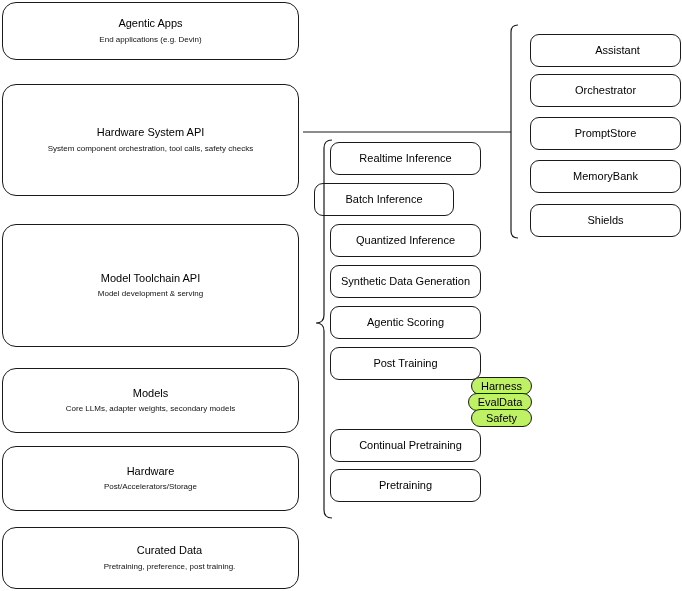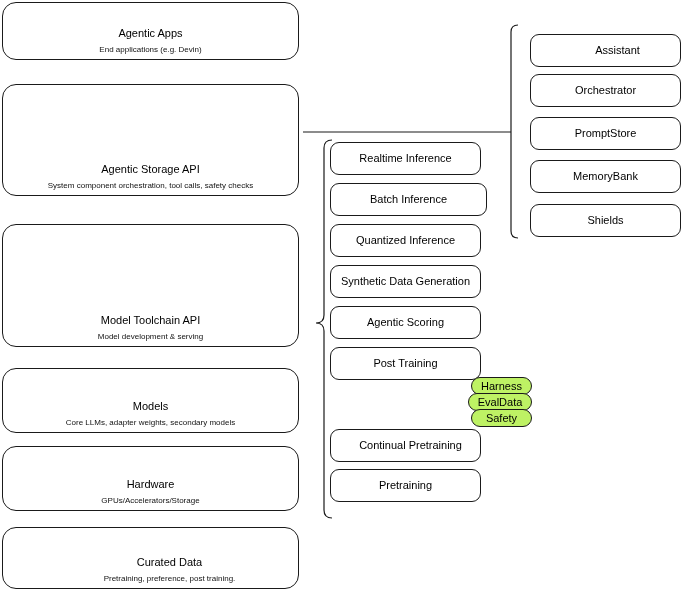--- a/index.html
+++ b/index.html
@@ -27,21 +27,20 @@
     flex-direction: column;
     align-items: center;
     justify-content: center;
     text-align: center;
     line-height: 1.25;
   }
   
   .layer {
     border-radius: 14px;
     padding: 4px 10px;
-    justify-content: flex-end;
   }
   .layer .title {
     font-size: 11px;
     color: #000;
     white-space: nowrap;
   }
   .layer .subtitle {
     font-size: 8px;
     color: #111;
     margin-top: 4px;
@@ -82,37 +81,37 @@
 <body>
 
 <div id="canvas">
 
   <div class="node layer" style="left:2px; top:2px; width:297px; height:58px;">
     <div class="title">Agentic Apps</div>
     <div class="subtitle">End applications (e.g. Devin)</div>
   </div>
 
   <div class="node layer" style="left:2px; top:84px; width:297px; height:112px;">
-    <div class="title">Agentic Storage API</div>
+    <div class="title">Hardware System API</div>
     <div class="subtitle">System component orchestration, tool calls, safety checks</div>
   </div>
 
   <div class="node layer" style="left:2px; top:224px; width:297px; height:123px;">
     <div class="title">Model Toolchain API</div>
     <div class="subtitle">Model development &amp; serving</div>
   </div>
 
   <div class="node layer" style="left:2px; top:368px; width:297px; height:65px;">
     <div class="title">Models</div>
     <div class="subtitle">Core LLMs, adapter weights, secondary models</div>
   </div>
 
   <div class="node layer" style="left:2px; top:446px; width:297px; height:65px;">
     <div class="title">Hardware</div>
-    <div class="subtitle">GPUs/Accelerators/Storage</div>
+    <div class="subtitle">Post/Accelerators/Storage</div>
   </div>
 
   <div class="node layer" style="left:2px; top:527px; width:297px; height:62px;padding-left:48px;">
     <div class="title">Curated Data</div>
     <div class="subtitle">Pretraining, preference, post training.</div>
   </div>
 
   <div class="connector" style="left:299px; top:20px; width:225px; height:222px;">
     <svg width="225" height="222" viewBox="0 0 225 222">
       <path d="M4 112 L212 112" fill="none" stroke="#1a1a1a" stroke-width="1.2"></path>
@@ -122,21 +121,21 @@
 
   <div class="connector" style="left:312px; top:136px; width:24px; height:386px;">
     <svg width="24" height="386" viewBox="0 0 24 386">
       <path d="M20 4 Q12 4 12 12 L12 179 Q12 187 4 187 Q12 187 12 195 L12 374 Q12 382 20 382" fill="none" stroke="#1a1a1a" stroke-width="1.2"></path>
     </svg>
   </div>
 
   <div class="node chip" style="left:330px; top:142px; width:151px;">
     <span>Realtime Inference</span>
   </div>
-  <div class="node chip" style="left:330px; top:183px; width:157px;">
+  <div class="node chip" style="left:314px; top:183px; width:140px;">
     <span>Batch Inference</span>
   </div>
   <div class="node chip" style="left:330px; top:224px; width:151px;">
     <span>Quantized Inference</span>
   </div>
   <div class="node chip" style="left:330px; top:265px; width:151px;">
     <span>Synthetic Data Generation</span>
   </div>
   <div class="node chip" style="left:330px; top:306px; width:151px;">
     <span>Agentic Scoring</span>

